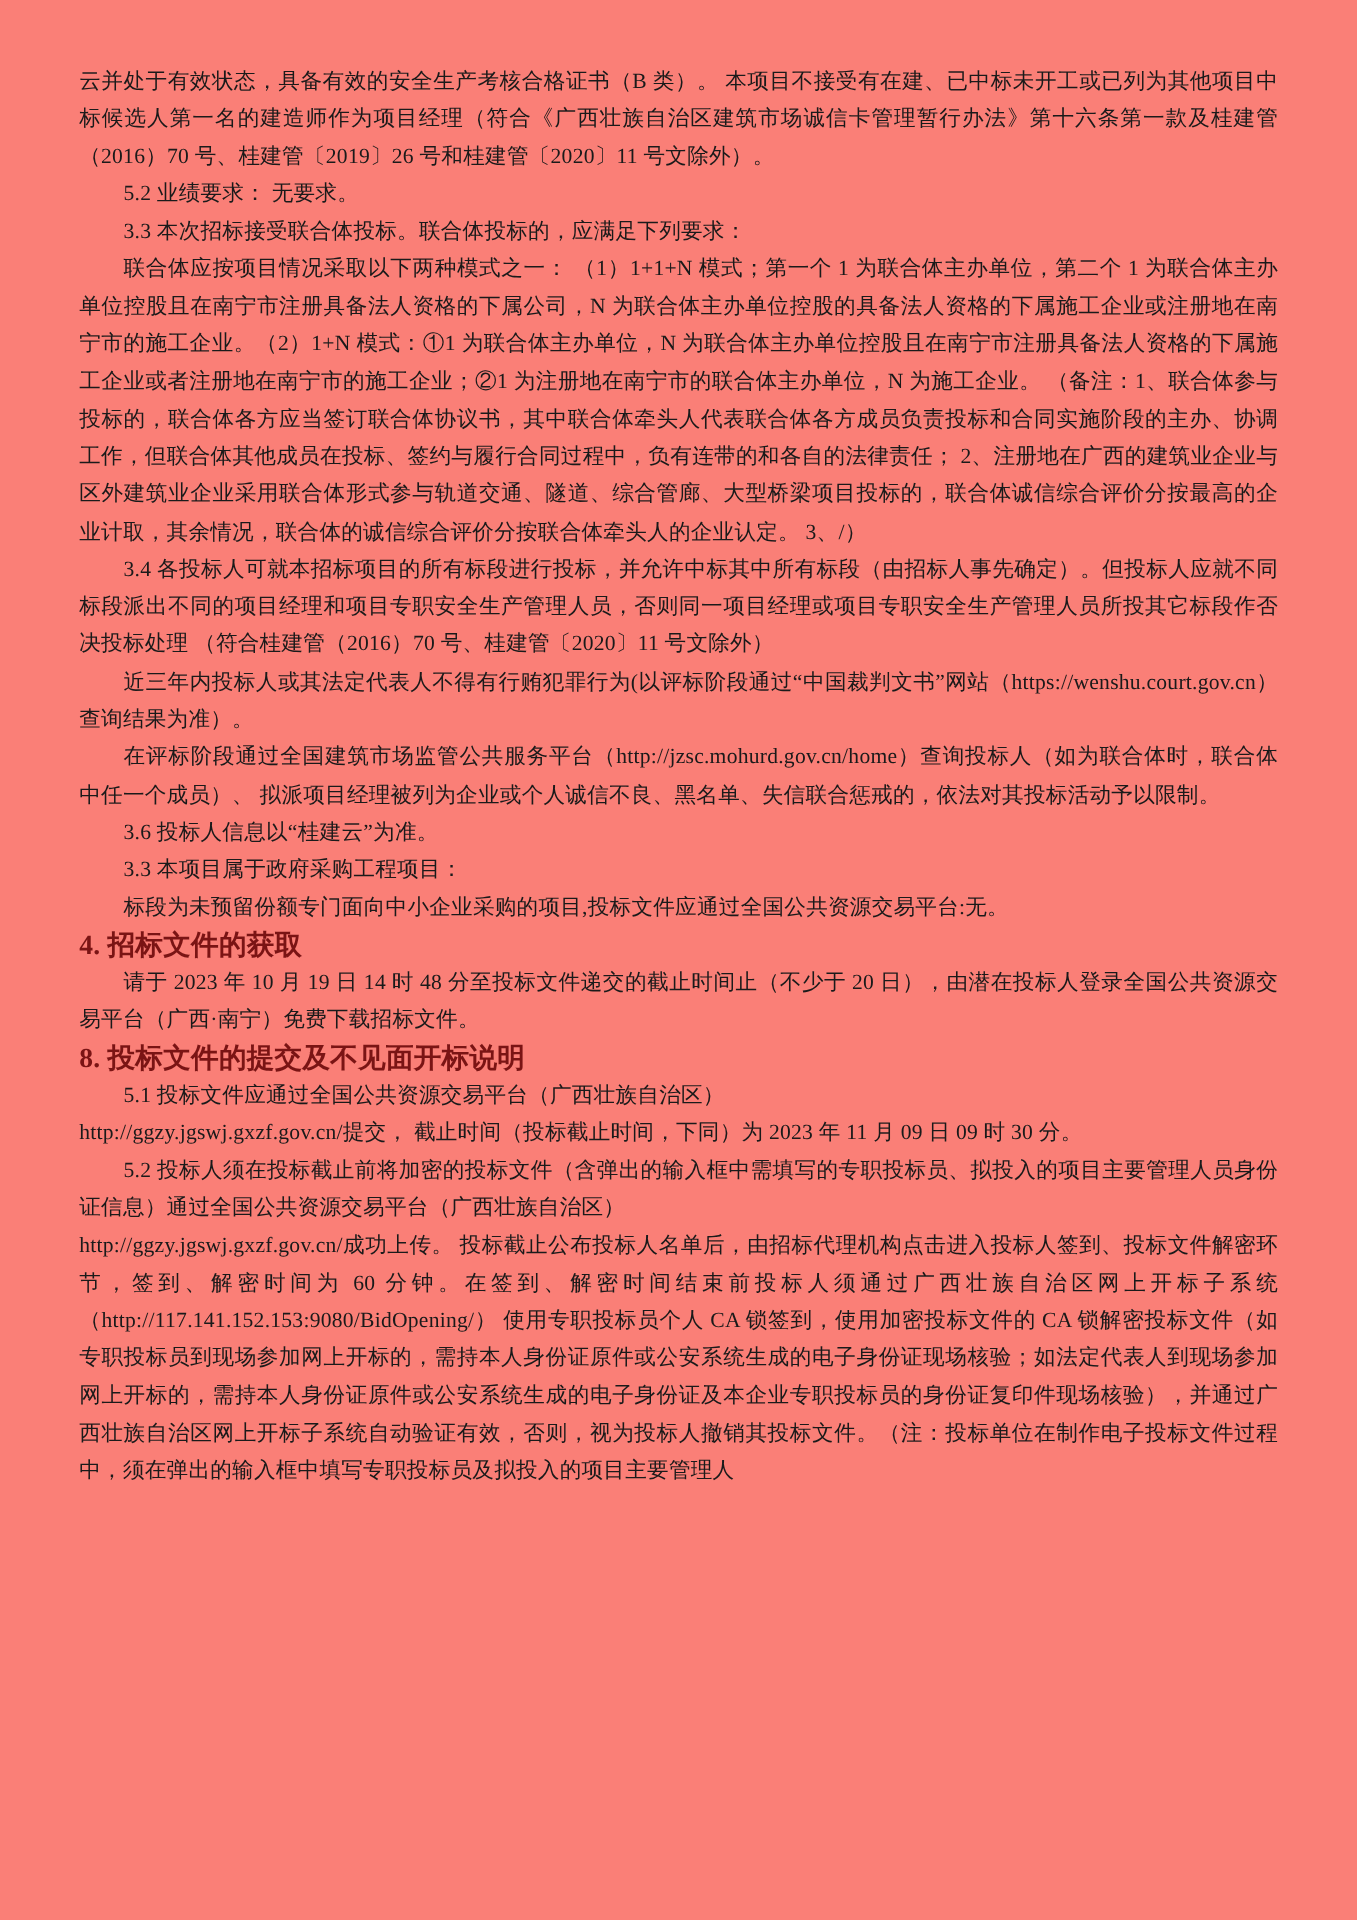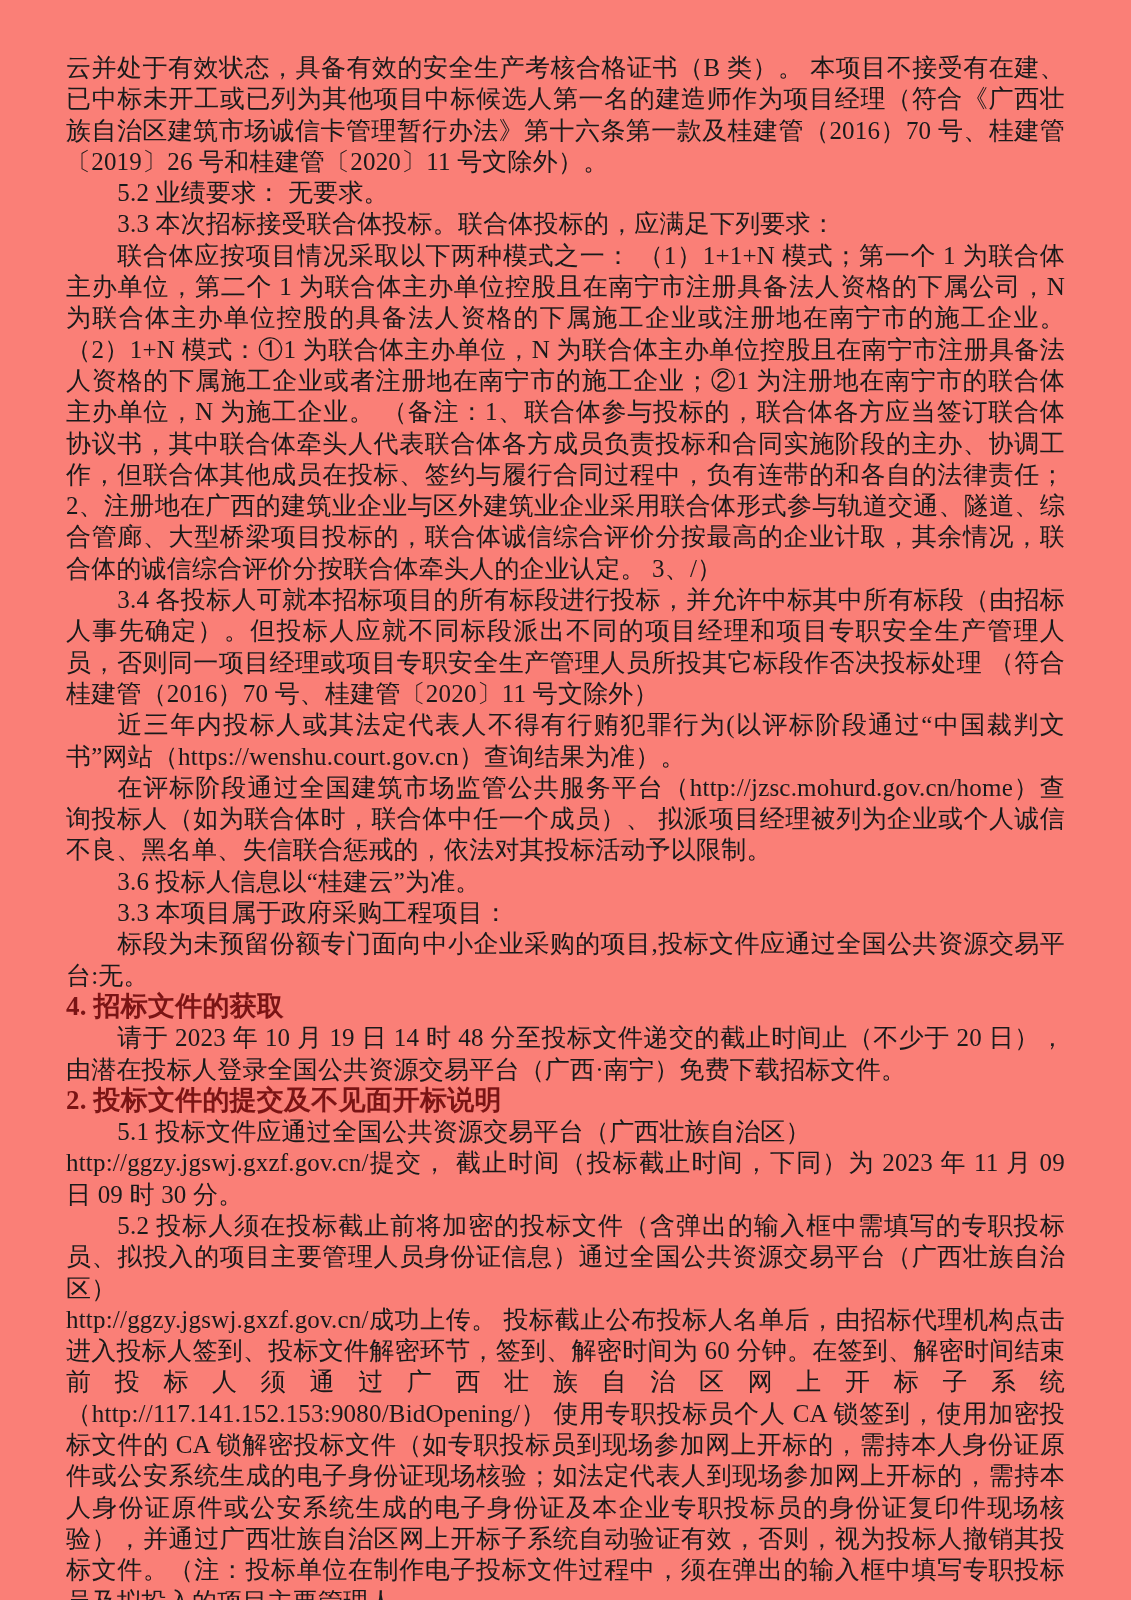--- a/index.html
+++ b/index.html
@@ -15,32 +15,32 @@
     overflow: hidden;
   }
   .page {
     position: relative;
     width: 1131px;
     height: 1600px;
     box-sizing: border-box;
     padding: 52px 66px 0 66px;
   }
   .para {
-    font-size: 25px;
+    font-size: 18px;
     line-height: 31.3px;
     text-align: justify;
     text-justify: inter-ideograph;
     margin: 0;
     letter-spacing: 0.2px;
   }
   .indent2 {
     text-indent: 2.05em;
   }
   .heading {
-    font-size: 27px;
+    font-size: 23px;
     line-height: 31.3px;
     font-weight: bold;
     margin: 0;
     color: #7a1414;
     letter-spacing: 0.2px;
   }
 </style>
 </head>
 <body>
 
@@ -64,21 +64,21 @@
   <p class="para indent2">3.6 投标人信息以“桂建云”为准。</p>
 
   <p class="para indent2">3.3 本项目属于政府采购工程项目：</p>
 
   <p class="para indent2">标段为未预留份额专门面向中小企业采购的项目,投标文件应通过全国公共资源交易平台:无。</p>
 
   <p class="heading">4. 招标文件的获取</p>
 
   <p class="para indent2">请于 2023 年 10 月 19 日 14 时 48 分至投标文件递交的截止时间止（不少于 20 日），由潜在投标人登录全国公共资源交易平台（广西·南宁）免费下载招标文件。</p>
 
-  <p class="heading">2. 投标文件的提交及不见面开标说明</p>
+  <p class="heading">8. 投标文件的提交及不见面开标说明</p>
 
   <p class="para indent2">5.1 投标文件应通过全国公共资源交易平台（广西壮族自治区）</p>
 
   <p class="para">http://ggzy.jgswj.gxzf.gov.cn/提交， 截止时间（投标截止时间，下同）为 2023 年 11 月 09 日 09 时 30 分。</p>
 
   <p class="para indent2">5.2 投标人须在投标截止前将加密的投标文件（含弹出的输入框中需填写的专职投标员、拟投入的项目主要管理人员身份证信息）通过全国公共资源交易平台（广西壮族自治区）</p>
 
   <p class="para">http://ggzy.jgswj.gxzf.gov.cn/成功上传。 投标截止公布投标人名单后，由招标代理机构点击进入投标人签到、投标文件解密环节，签到、解密时间为 60 分钟。在签到、解密时间结束前投标人须通过广西壮族自治区网上开标子系统（http://117.141.152.153:9080/BidOpening/） 使用专职投标员个人 CA 锁签到，使用加密投标文件的 CA 锁解密投标文件（如专职投标员到现场参加网上开标的，需持本人身份证原件或公安系统生成的电子身份证现场核验；如法定代表人到现场参加网上开标的，需持本人身份证原件或公安系统生成的电子身份证及本企业专职投标员的身份证复印件现场核验），并通过广西壮族自治区网上开标子系统自动验证有效，否则，视为投标人撤销其投标文件。（注：投标单位在制作电子投标文件过程中，须在弹出的输入框中填写专职投标员及拟投入的项目主要管理人</p>
 
 </div>

